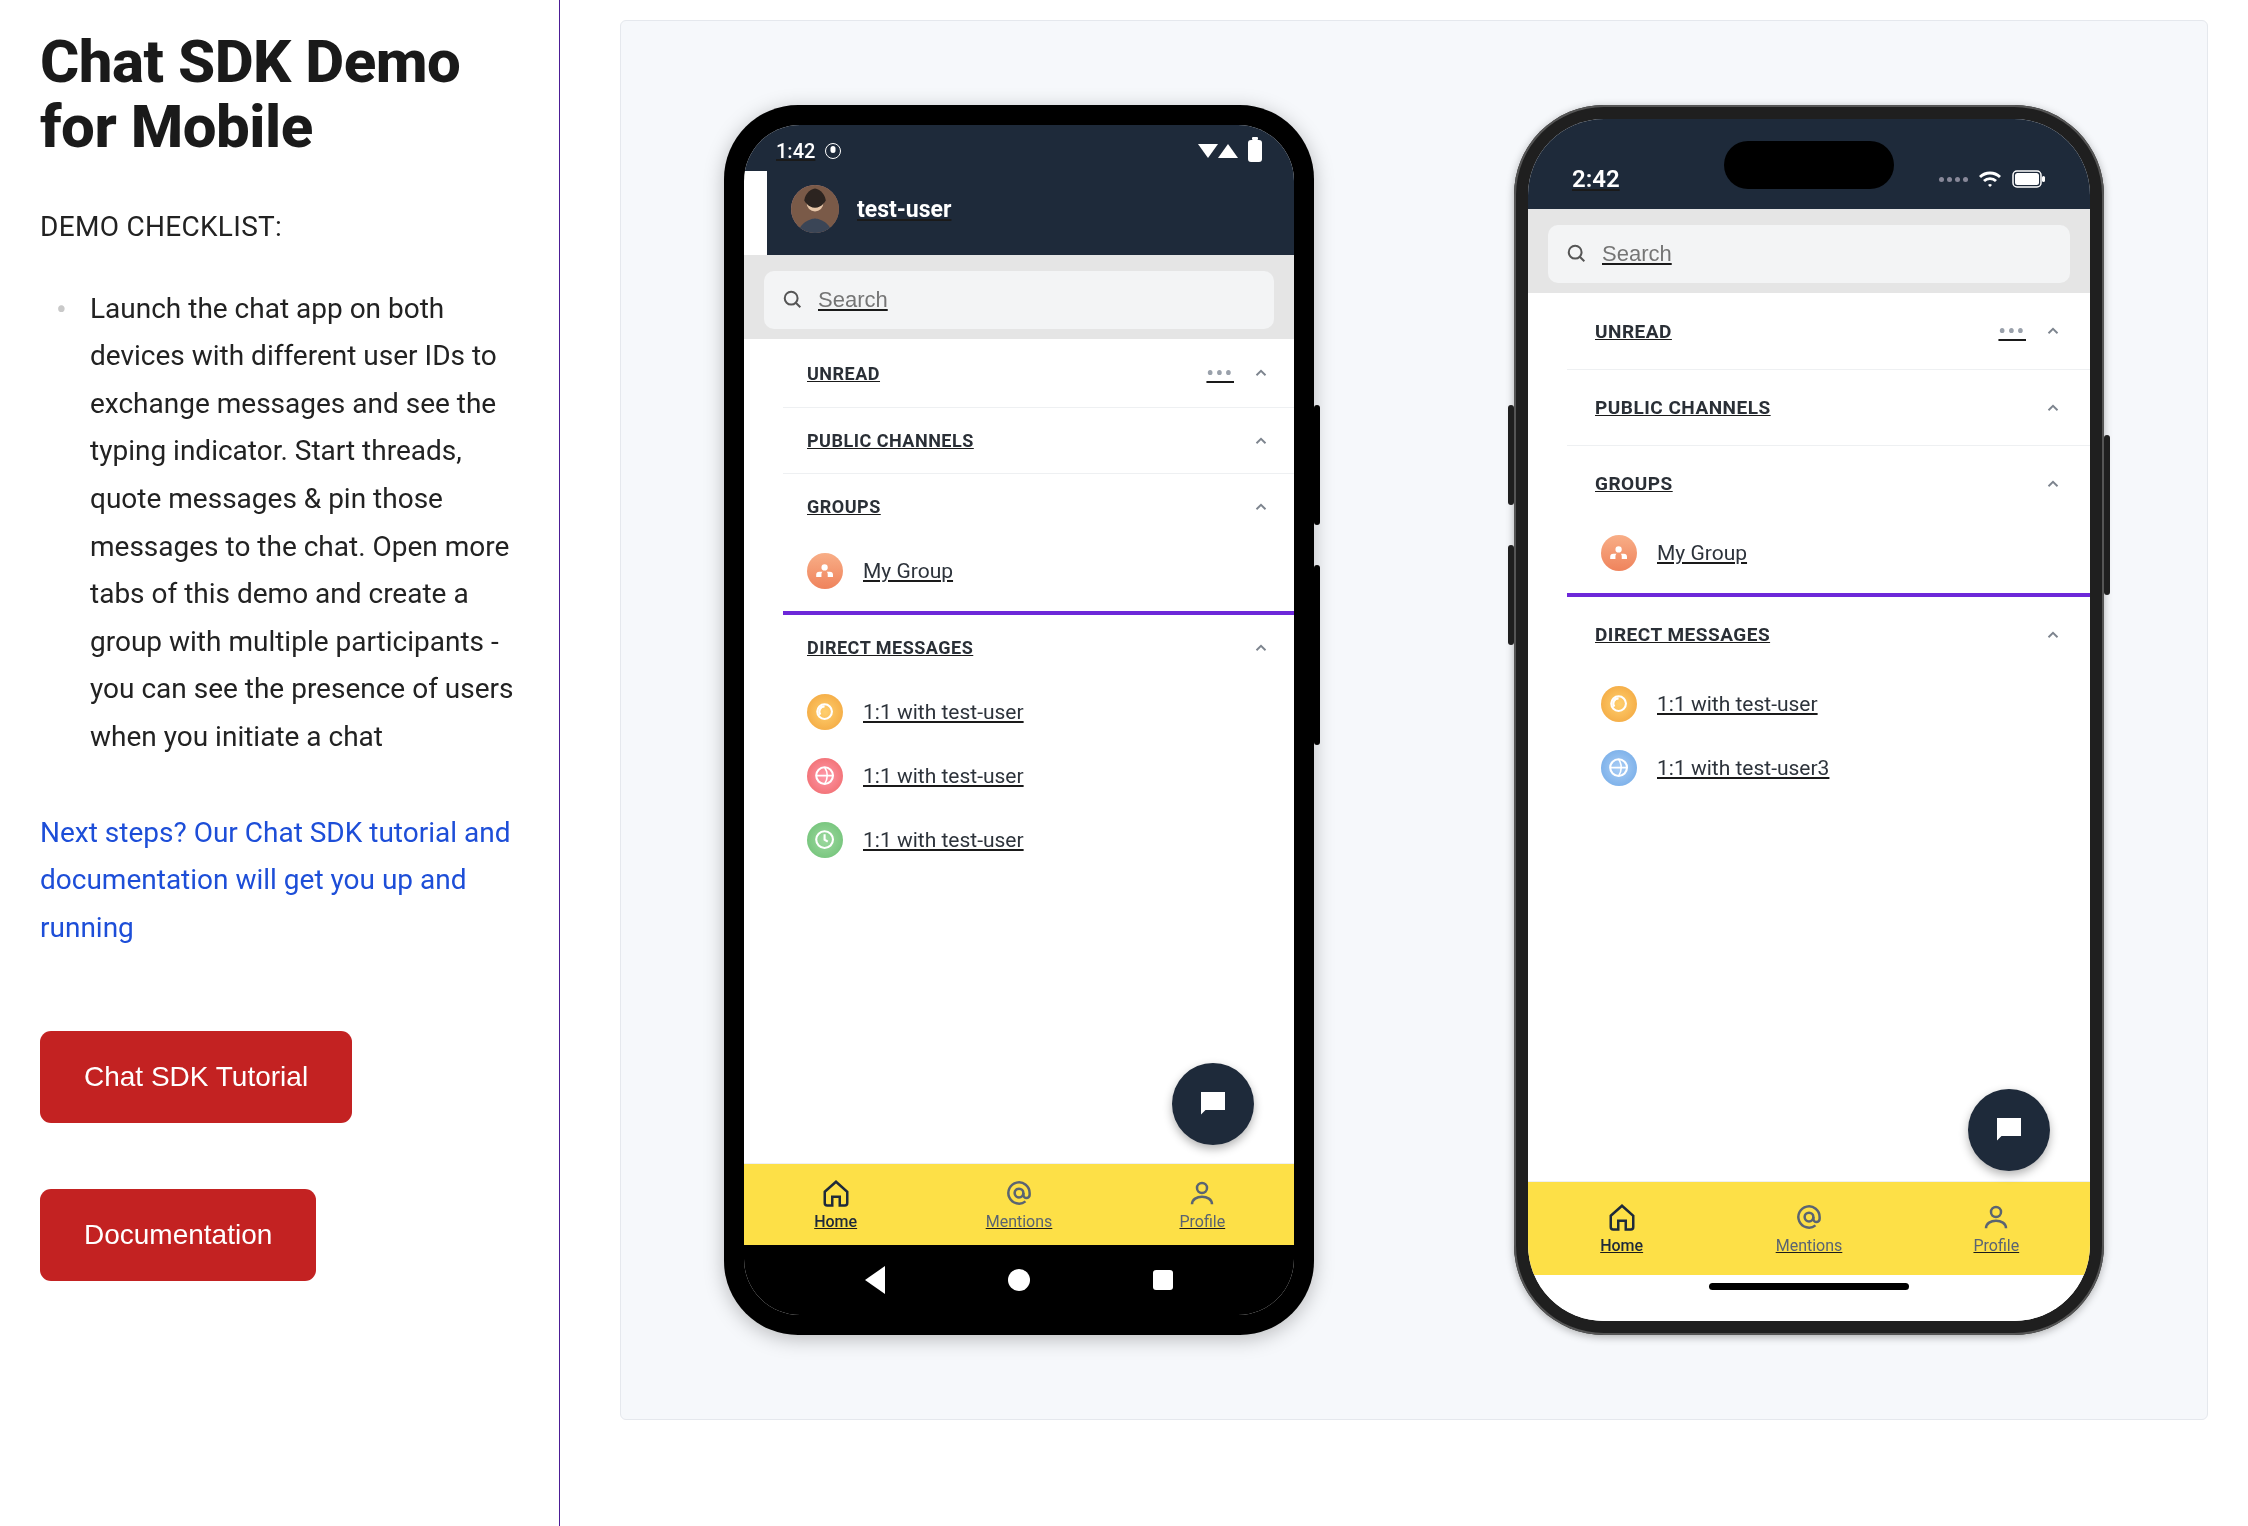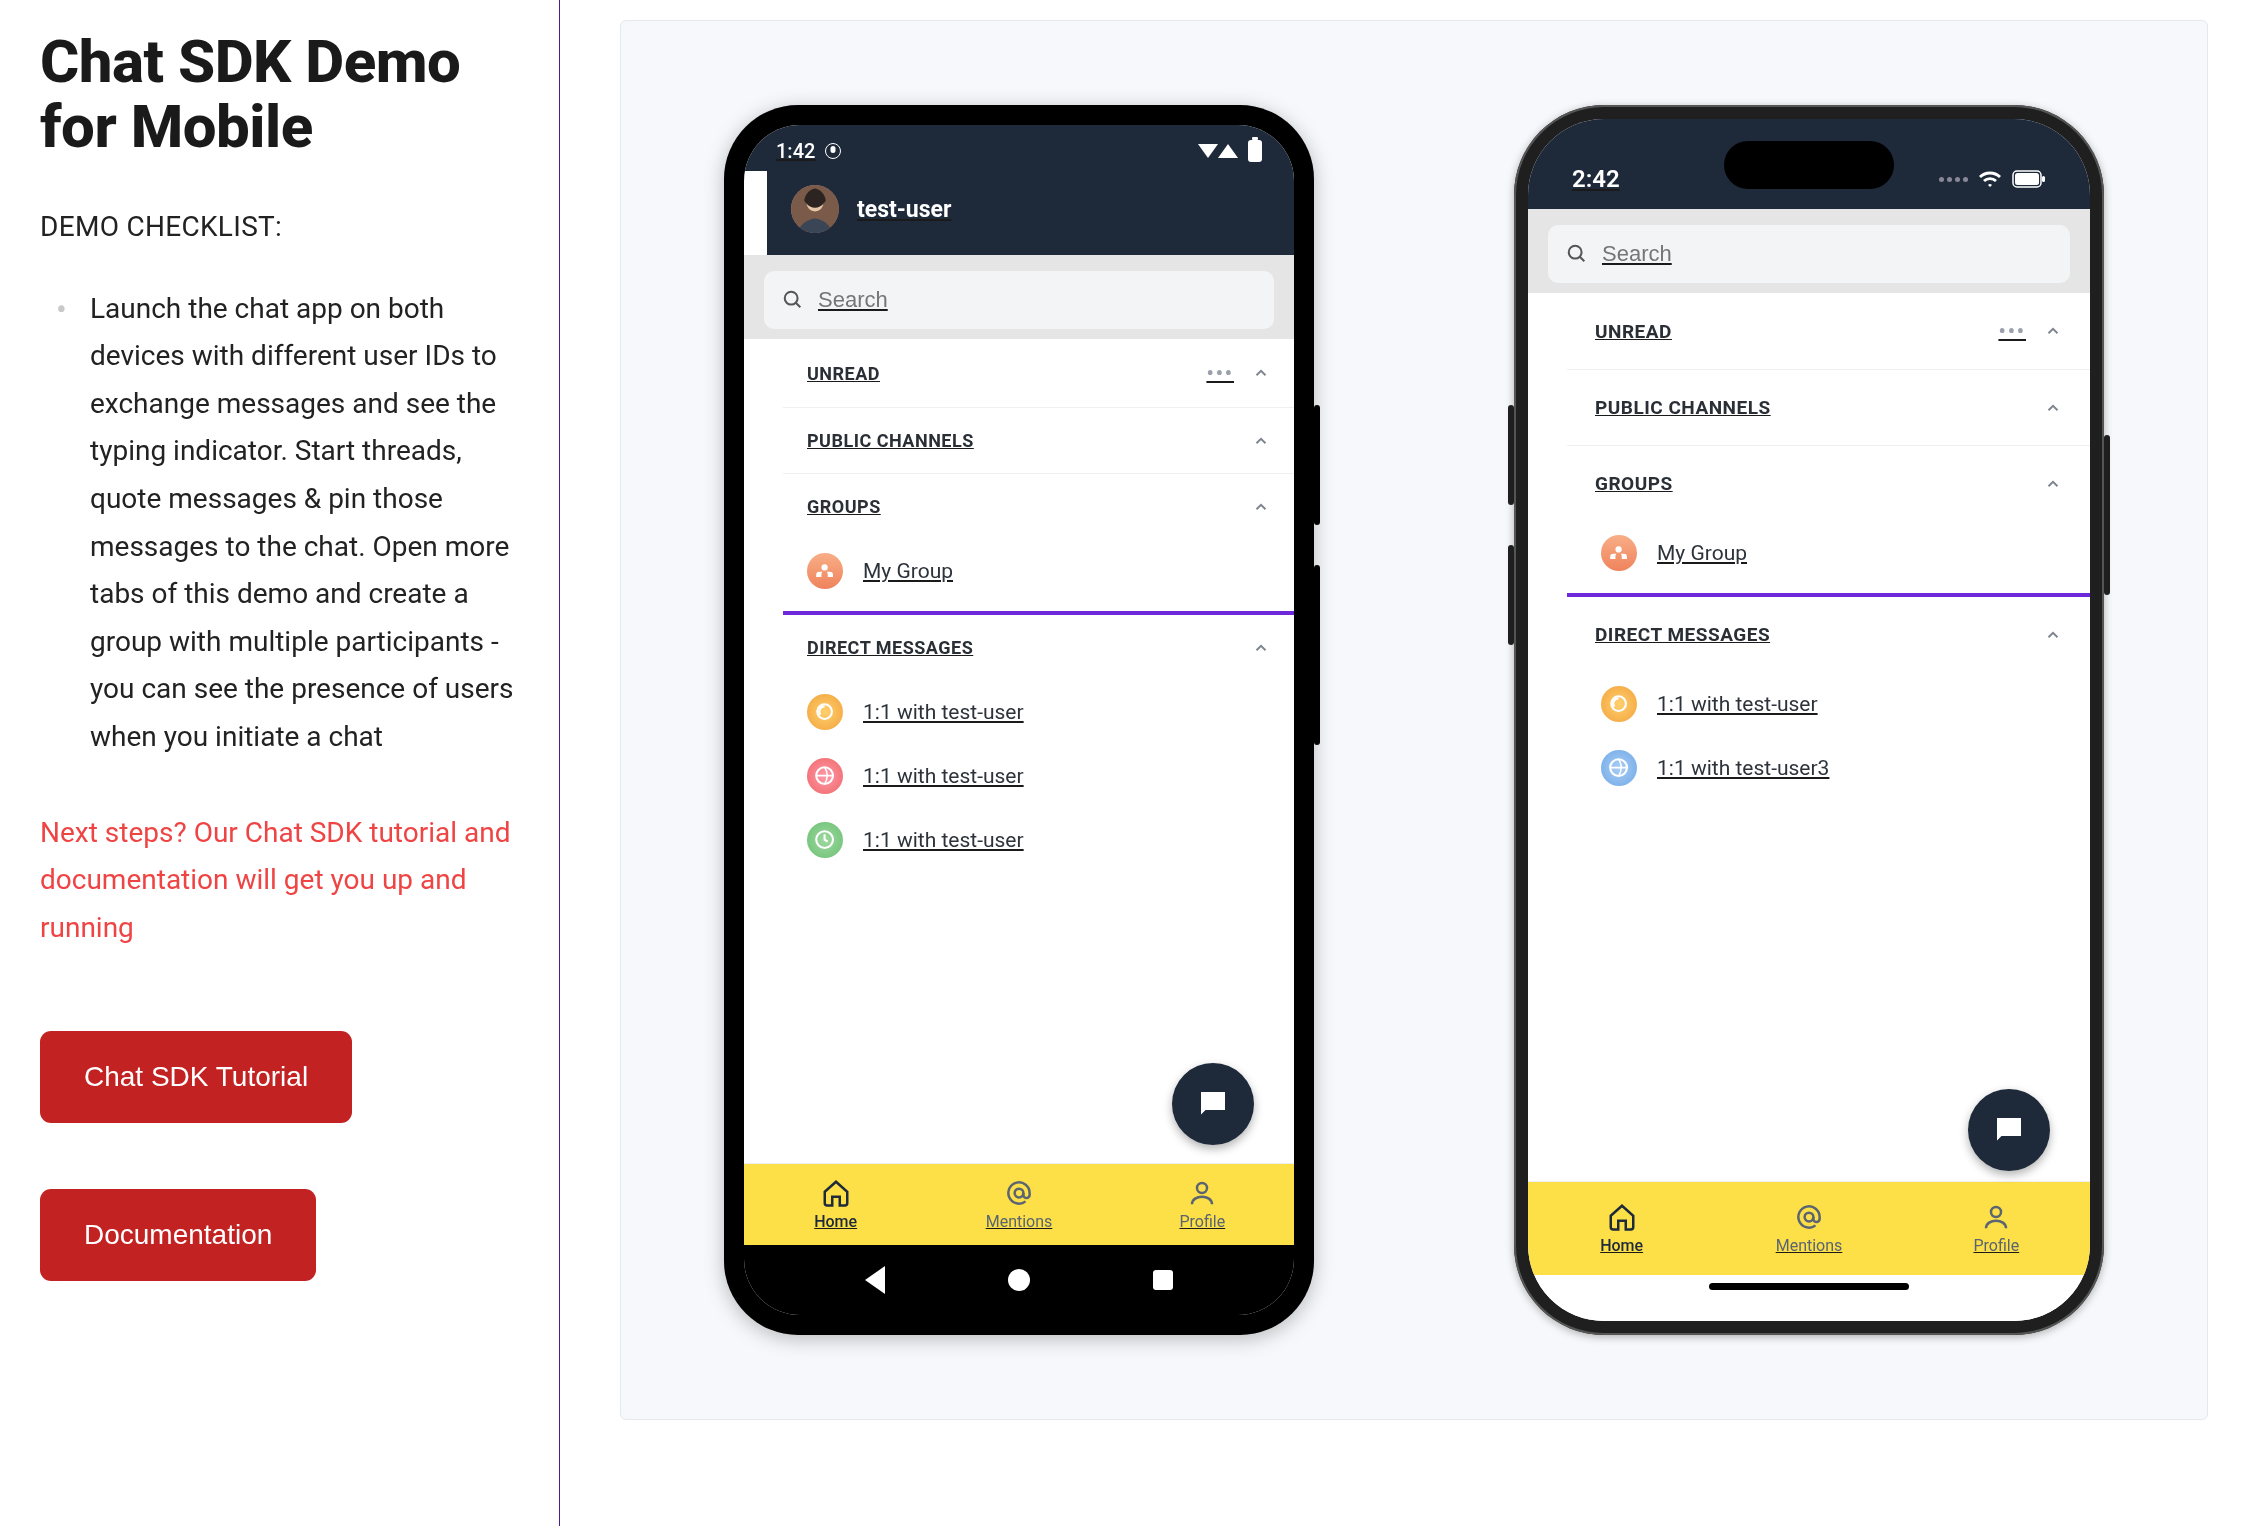--- a/index.html
+++ b/index.html
@@ -47,21 +47,21 @@
     position: absolute;
     left: -34px;
     top: 0;
     color: #c9c9c9;
     font-size: 32px;
     line-height: 1.5;
   }
   .next-steps {
     font-size: 28px;
     line-height: 1.7;
-    color: #ef4444;
+    color: #1d4ed8;
     margin-bottom: 80px;
   }
   .cta-button {
     display: block;
     width: fit-content;
     background: #c32222;
     color: #fff;
     font-size: 28px;
     font-weight: 400;
     padding: 30px 44px;

